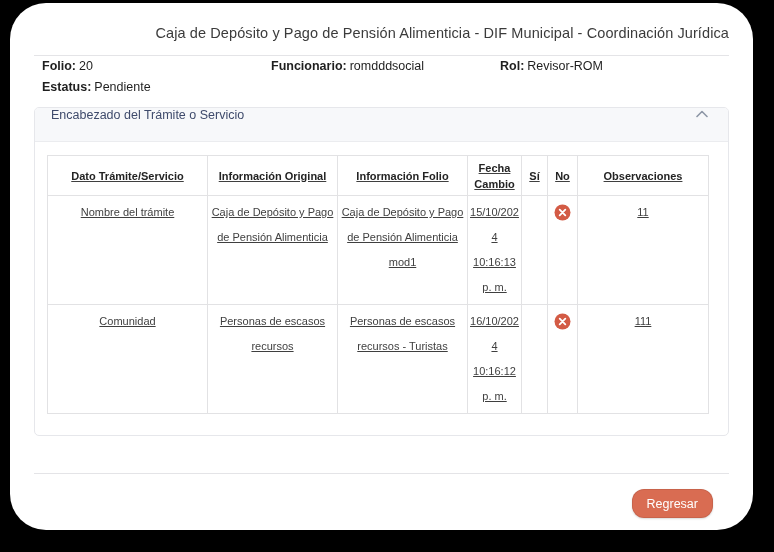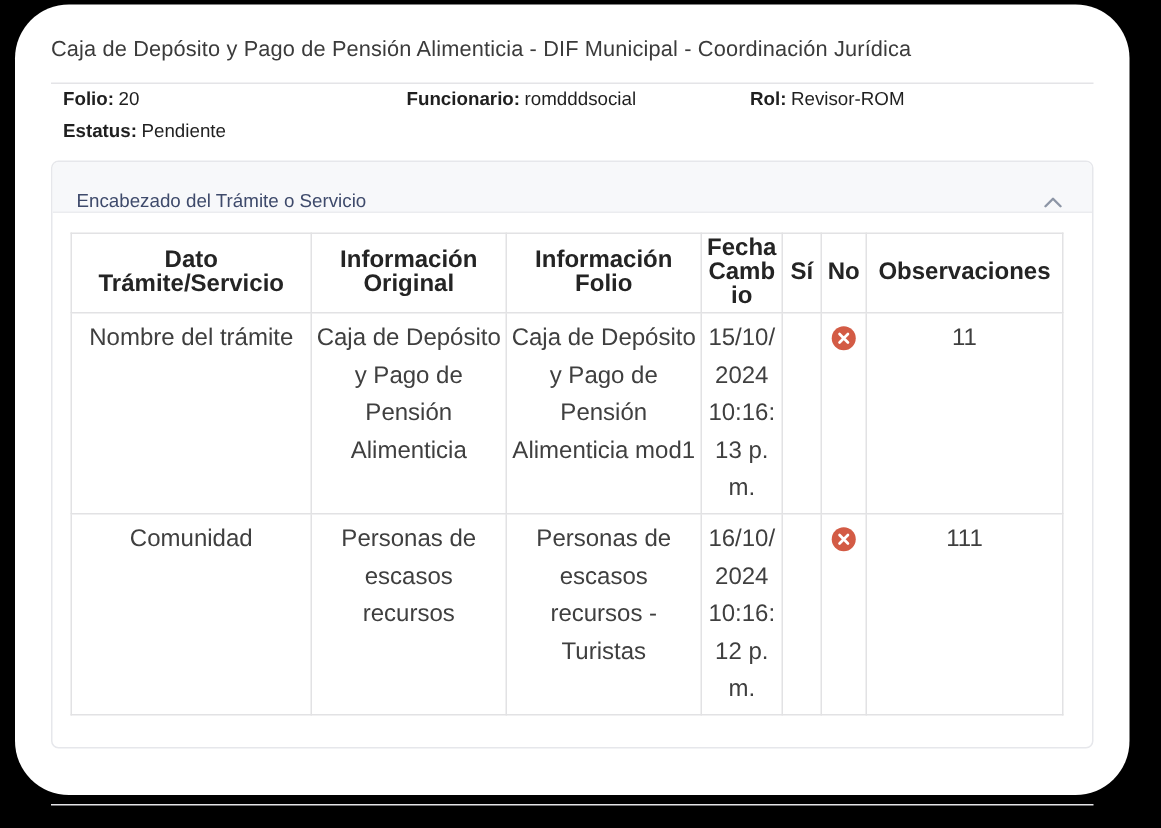--- a/index.html
+++ b/index.html
@@ -12,21 +12,21 @@
   }
   .card {
     position:absolute; left:10px; top:3px;
     width:743px; height:527px;
     background:#fff;
     border-radius:36px;
     padding:12px 24px 0;
     box-shadow:0 6px 20px rgba(0,0,0,.45);
   }
   .title {
-    text-align:left;
+    text-align:right;
     font-size:14.5px;
     font-weight:500;
     color:#3b3b3b;
     padding-top:10px;
     letter-spacing:.1px;
   }
   hr.sep {
     border:none;
     border-top:1px solid #e4e4e7;
     margin-top:14px;
@@ -44,35 +44,36 @@
   .panel {
     margin-top:13px;
     border:1px solid #e6e7eb;
     border-radius:5px;
     overflow:hidden;
   }
   .panel-header {
     background:#f7f8fa;
     height:34px;
     display:flex;
-    align-items:flex-end;
+    align-items:flex-start;
     justify-content:space-between;
     padding:0 14px 0 16px;
     cursor:pointer;
     border-bottom:1px solid #ebecef;
   }
   .panel-title { font-size:12.5px; color:#3e4a6b; }
   .chevron { display:flex; align-items:center; padding:2px 6px; }
   .panel-body { padding:13px 12px 21px; }
   table {
     border-collapse:collapse;
     table-layout:fixed;
     width:661px;
-    font-size:16px;
+    font-size:11px;
     color:#3f3f3f;
+    text-decoration:underline;
   }
   th, td { border:1px solid #e2e2e4; text-align:center; }
   th {
     font-weight:700;
     color:#242424;
     height:40px;
     vertical-align:middle;
     padding:2px 3px;
     line-height:16px;
     overflow-wrap:break-word;

